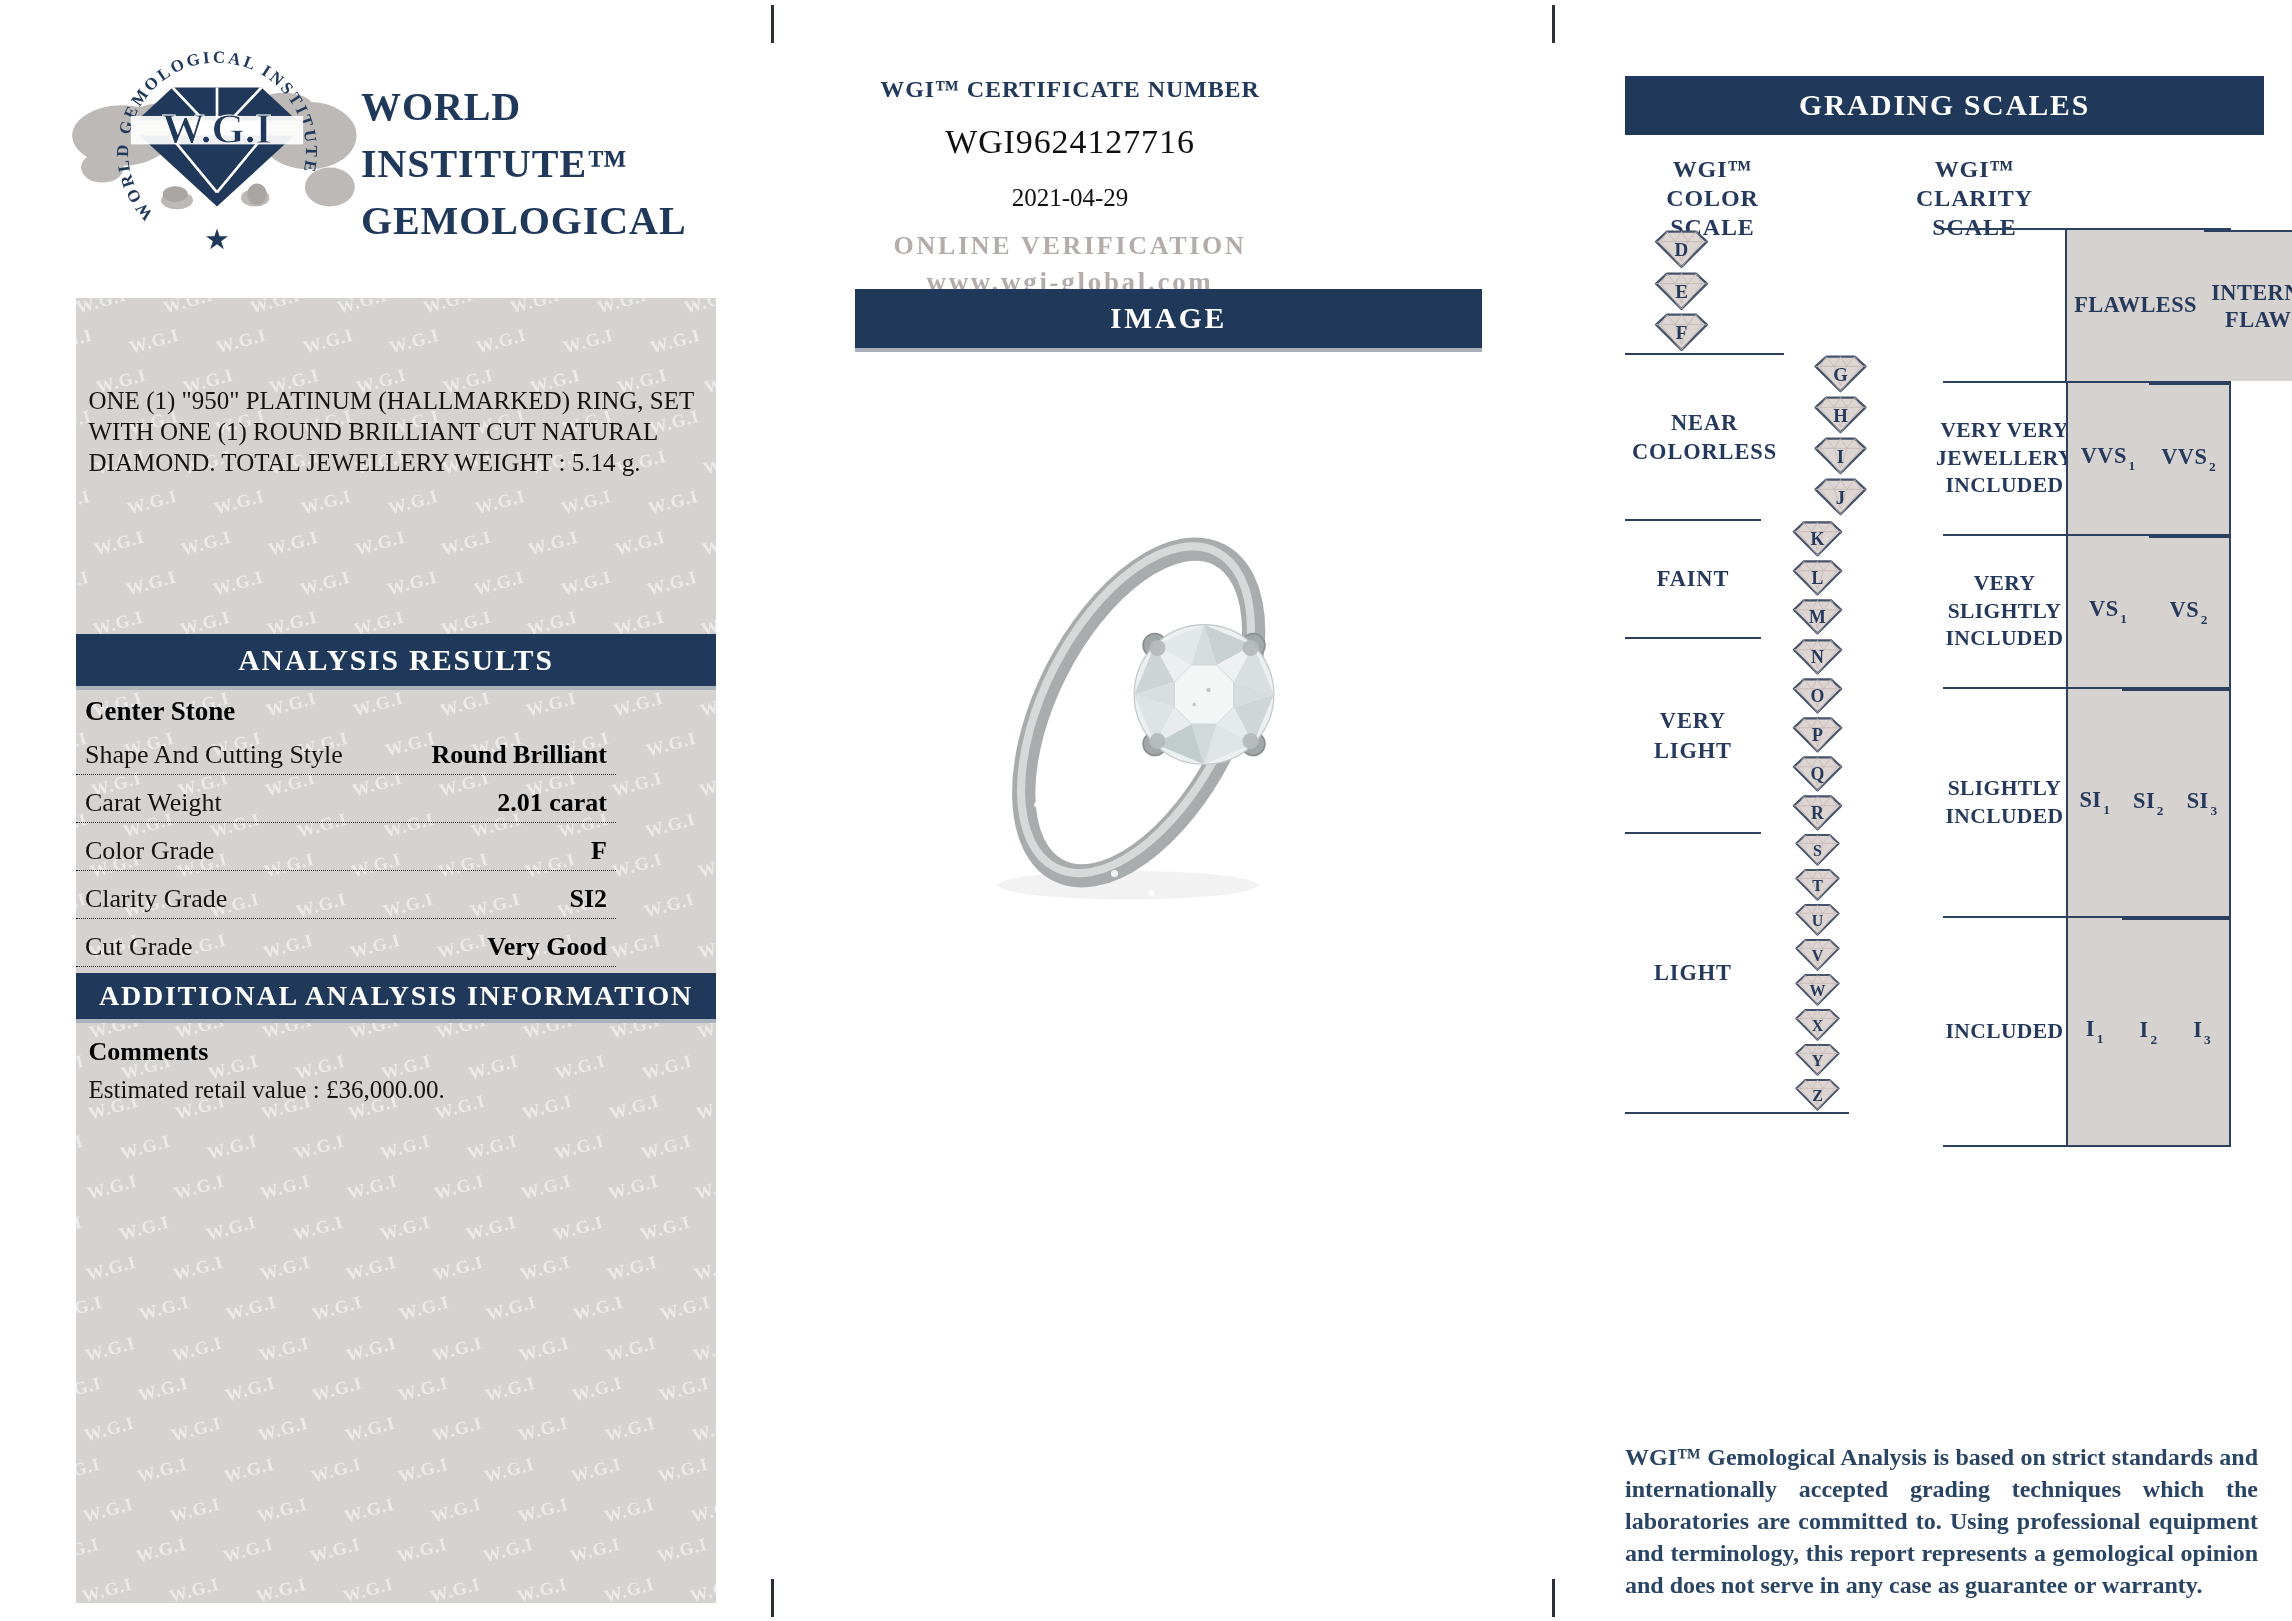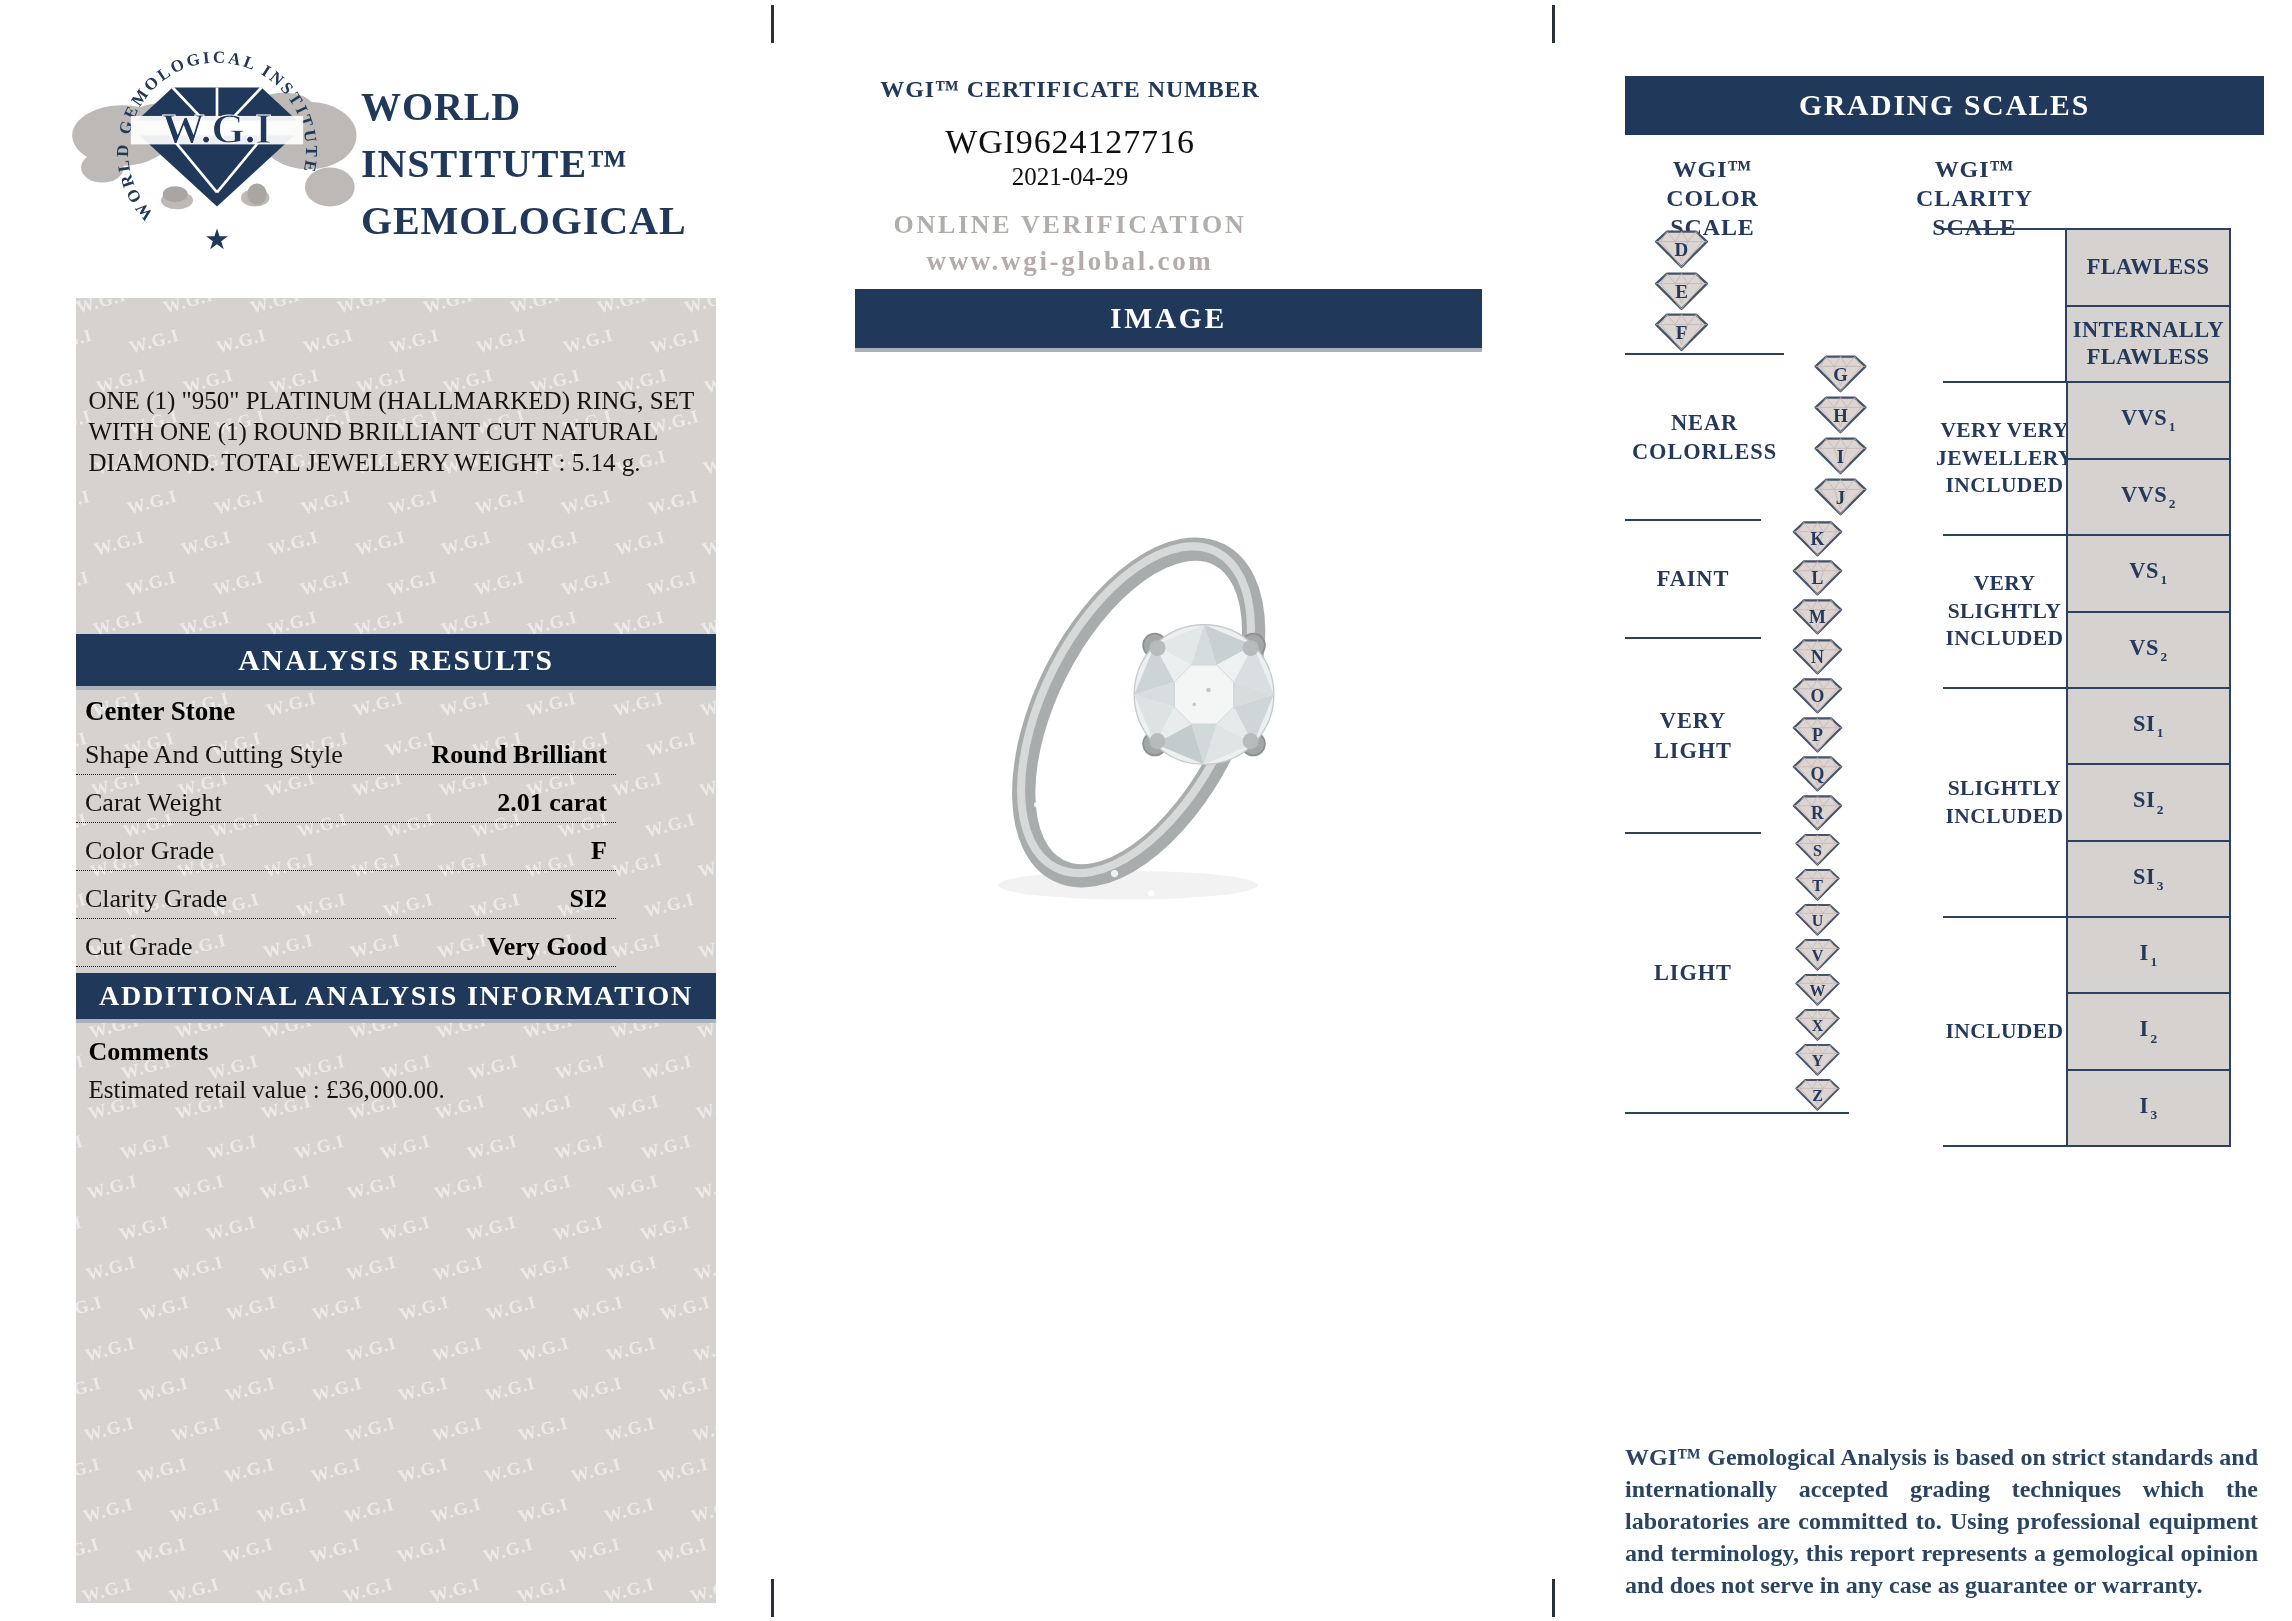--- a/index.html
+++ b/index.html
@@ -36,21 +36,21 @@
   .a-value{font-weight:bold;color:#000}
   .lcomments{position:absolute;left:0;top:725px;width:640px;padding:14.3px 12.5px 0 12.5px}
   .lcomments h3{font-size:26px;color:#000}
   .lcomments p{font-size:25px;margin-top:9px;color:var(--ink)}
 
   
   .panel-mid{position:absolute;left:855px;top:0;width:627px;height:1622px}
   .cert-stack{position:absolute;left:0;top:76px;width:430px;text-align:center}
   .cert-label{color:var(--navy);font-weight:bold;font-size:24px;letter-spacing:0.9px}
   .cert-number{margin-top:19.7px;font-size:34px;color:#101010;letter-spacing:0.9px}
-  .cert-date{margin-top:2px;font-size:25px;color:#101010}
+  .cert-date{margin-top:23px;font-size:25px;color:#101010}
   .verify1{margin-top:19.7px;color:var(--muted);font-weight:bold;font-size:26px;letter-spacing:2.7px}
   .verify2{margin-top:5.4px;color:var(--muted);font-weight:bold;font-size:27px;letter-spacing:2.7px}
   .mbar{position:absolute;left:0;top:289px;width:627px;height:63px;background:var(--navy);color:#fff;
         display:flex;align-items:center;justify-content:center;font-weight:bold;font-size:29.6px;
         letter-spacing:2.7px;border-bottom:4.5px solid var(--bar-edge)}
   .ring-svg{position:absolute;left:85px;top:502px;width:537px;height:403px}
 
   
   .panel-right{position:absolute;left:1625px;top:76px;width:640px;height:1546px}
   .rbar{position:absolute;left:0;top:0;width:639px;height:59px;background:var(--navy);color:#fff;
@@ -65,21 +65,21 @@
             justify-content:center;text-align:center;padding:0 7.2px;color:var(--navy-text);
             font-weight:bold;font-size:22.4px;line-height:1.3;letter-spacing:0.9px}
   .cg-gems{width:63px;margin-left:25px;display:flex;flex-direction:column}
   .cg-gems svg{display:block;width:63px}
   #clarityScale{position:absolute;left:318px;top:152px;width:288px;border-bottom:2.7px solid var(--line)}
   .kgroup{display:flex}
   .kg-label{width:123px;border-top:2.7px solid var(--line);display:flex;align-items:center;
             justify-content:center;text-align:center;padding:0 4.5px;color:var(--navy-text);
             font-weight:bold;font-size:21.5px;line-height:1.3;letter-spacing:0.4px}
   .kg-boxes{width:166px;border-left:2.7px solid var(--line);border-right:2.7px solid var(--line);
-            display:flex;flex-direction:column}
+            display:flex;flex-direction:row}
   .kgroup:first-child .kg-boxes{border-top:2.7px solid var(--line)}
   .kgroup + .kgroup .kg-boxes{border-top:2.7px solid var(--line)}
   .kbox{flex:1;background:var(--gray);display:flex;align-items:center;justify-content:center;
         text-align:center;color:var(--navy-text);font-weight:bold;font-size:22.4px;line-height:1.2;
         letter-spacing:0.4px;padding:0 7.2px}
   .kbox + .kbox{border-top:2.7px solid var(--line)}
   .kbox sub{font-size:13.4px;vertical-align:-6.3px;margin-left:1.8px}
   .disclaimer{position:absolute;left:0;top:1366px;width:633px;color:#2a4563;font-weight:bold;
               font-size:24px;line-height:1.33;text-align:justify}
 </style>

